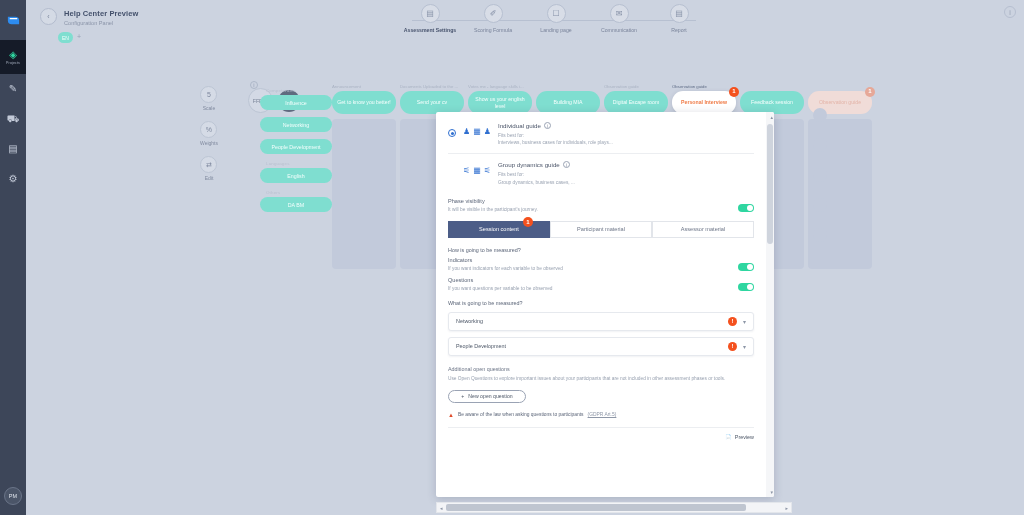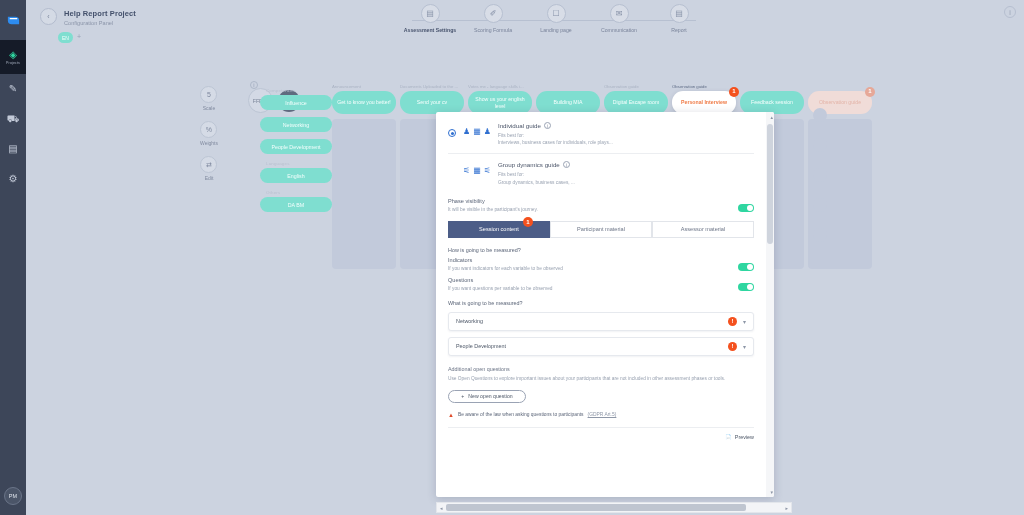--- a/index.html
+++ b/index.html
@@ -252,21 +252,21 @@
   <div class="rail-item">
     <span class="rail-glyph">⚙</span>
   </div>
   <div class="rail-avatar">PM</div>
 </div>
 
 <div class="header">
   <div class="back-btn">
     <span>‹</span>
   </div>
-  <div class="proj-title">Help Report Project</div>
+  <div class="proj-title">Help Center Preview</div>
   <div class="proj-sub">Configuration Panel</div>
   <div class="lang-pill">EN</div>
   <div class="lang-add">+</div>
   <div class="help-icon">i</div>
 
   <div class="stepper">
     <div class="step-line"></div>
     <div class="step is-active" style="left:0">
       <div class="step-dot">▤</div>
       <div class="step-txt">Assessment Settings</div>

